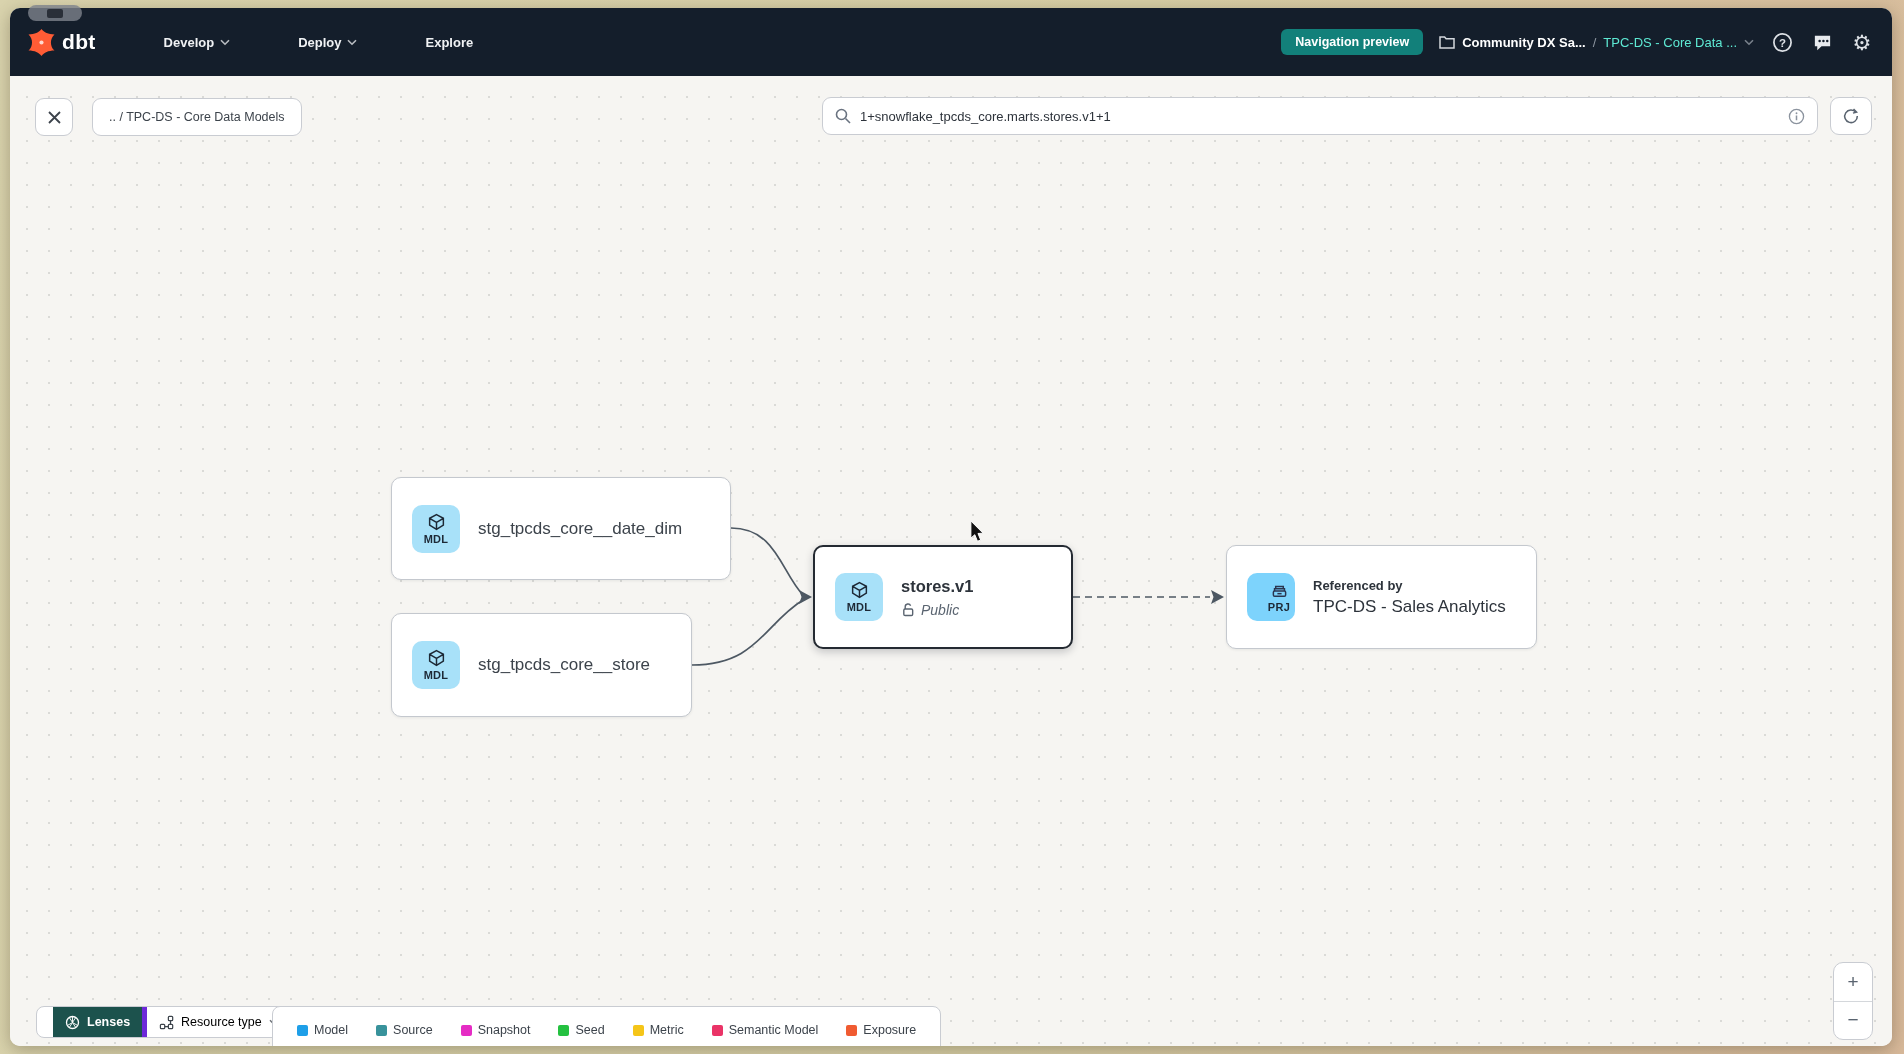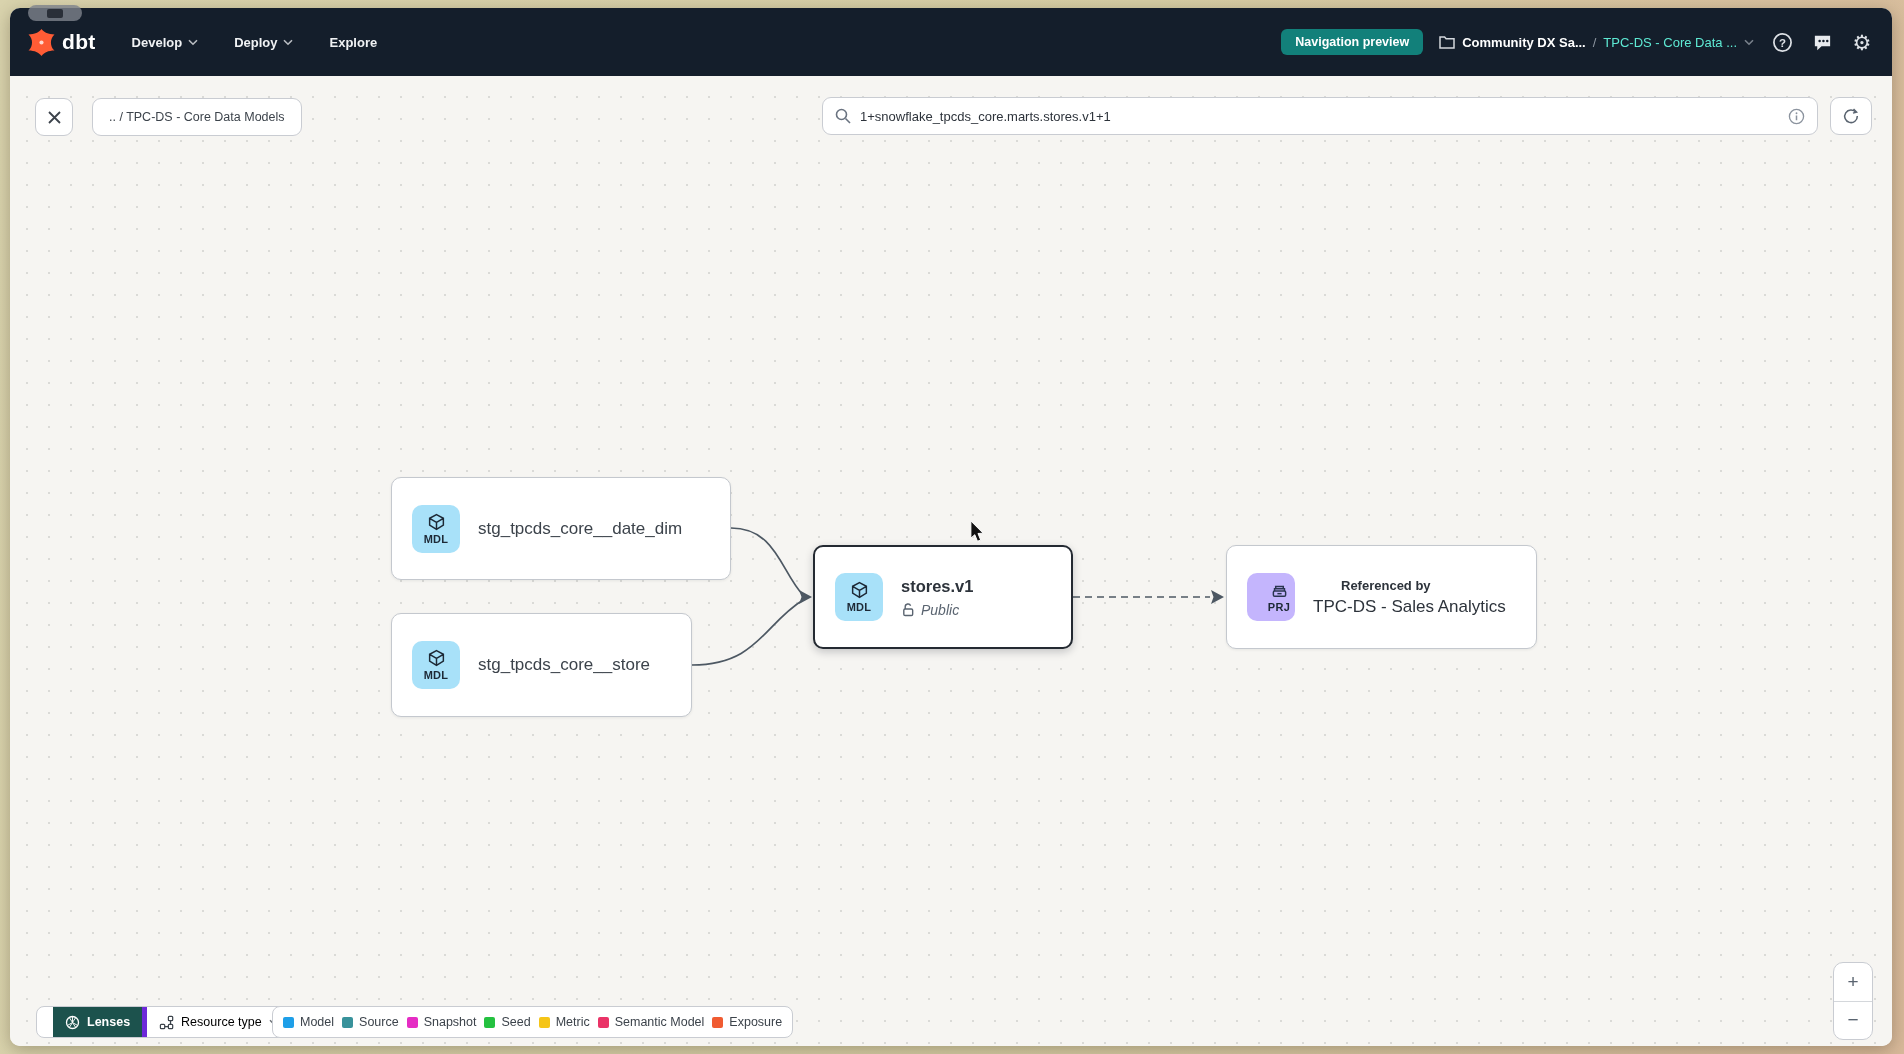--- a/index.html
+++ b/index.html
@@ -11,21 +11,21 @@
     border-radius:10px; overflow:hidden; background:#f6f5f2;
     box-shadow:0 4px 18px rgba(60,50,30,.35); }
 
   
   .navbar { position:relative; height:68px; background:#141e2b; display:flex;
     align-items:center; padding:0 18px; color:#eef1f4; }
   .logo { display:flex; align-items:center; gap:7px; margin-right:36px; cursor:pointer; }
   .logo-word { color:#fff; font-size:21px; font-weight:700; letter-spacing:.3px; }
   .menus { display:flex; align-items:center; gap:36px; }
   .menu-item { display:flex; align-items:center; gap:6px; font-size:13px; font-weight:700;
-    color:#f0f2f4; cursor:pointer; }
+    color:#f0f2f4; cursor:pointer;margin-left:32px; }
   .chev { opacity:.75; }
   .nav-right { margin-left:auto; display:flex; align-items:center; gap:16px; }
   .preview-badge { background:#12807a; color:#fff; font-size:12.5px; font-weight:700;
     padding:6px 14px; border-radius:6px; cursor:pointer; }
   .crumb { display:flex; align-items:center; gap:7px; font-size:13px; cursor:pointer; }
   .crumb .account { color:#fff; font-weight:700; }
   .crumb .sep { color:#8d96a1; }
   .crumb .project { color:#5eead4; }
   .nav-icon { display:flex; align-items:center; justify-content:center; width:24px; height:24px;
     color:#dde1e6; cursor:pointer; }
@@ -52,38 +52,38 @@
 
   
   .node { position:absolute; background:#fff; border:1px solid #c4c8ce; border-radius:10px;
     display:flex; align-items:center; gap:18px; padding:0 20px; cursor:pointer;
     box-shadow:0 1px 3px rgba(20,25,35,.07); }
   .node.selected { border:2px solid #242a32; box-shadow:0 3px 8px rgba(20,25,35,.22); }
   .res-badge { width:48px; height:48px; border-radius:10px; display:flex; flex-direction:column;
     align-items:center; justify-content:center; gap:1px; flex:0 0 auto; }
   .res-badge .badge-label { font-size:11px; font-weight:700; color:#1d2936; letter-spacing:.3px; }
   .badge-mdl { background:#a8e1f9; }
-  .badge-prj { background:#c4b5fd;padding-left:16px; }
+  .badge-prj { background:#7dd3fc;padding-left:16px; }
   .node-label { font-size:17px; color:#3c434b; font-weight:500; white-space:nowrap; }
   .node-title { font-size:16.5px; color:#2d333b; font-weight:700; white-space:nowrap; }
   .node-sub { display:flex; align-items:center; gap:6px; margin-top:6px; font-size:14px;
     color:#5a6470; font-weight:500;font-style:italic; }
-  .ref-top { font-size:13px; font-weight:700; color:#2d333b;margin-left:28px; }
+  .ref-top { font-size:13px; font-weight:700; color:#2d333b; }
   .ref-title { font-size:17px; color:#2d333b; font-weight:500; margin-top:4px; white-space:nowrap; }
 
   
   .lens-group { position:absolute; left:26px; top:930px; height:32px; display:flex;
     border-radius:8px; overflow:hidden; border:1px solid #c9ccd2; background:#fff;padding-left:16px; }
   .lens-seg { display:flex; align-items:center; gap:7px; padding:0 12px; font-size:12.5px;
     cursor:pointer; }
   .lens-seg.dark { background:#1c524d; color:#fff; font-weight:700; }
   .lens-seg.light { color:#000000; font-weight:500; border-left:5px solid #6d28d9; }
-  .legend-box { position:absolute; left:262px; top:930px; height:32px; background:#fff;
+  .legend-box { position:absolute; left:262px; top:930px; height:48px; background:#fff;
     border:1px solid #c9ccd2; border-radius:8px; display:flex; align-items:center;
-    gap:8px; padding:0 10px; }
+    gap:28px; padding:0 24px; }
   .legend-item { display:flex; align-items:center; gap:6px; font-size:12.5px; color:#3c434b;
     font-weight:500; }
   .swatch { width:11px; height:11px; border-radius:2px; display:inline-block; }
   .zoomctl { position:absolute; left:1823px; top:886px; width:40px; height:78px; background:#fff;
     border:1px solid #c9ccd2; border-radius:10px; display:flex; flex-direction:column;
     overflow:hidden; }
   .zoomctl .zbtn { flex:1; display:flex; align-items:center; justify-content:center;
     font-size:19px; color:#5a6470; cursor:pointer; }
   .zoomctl .zbtn:first-child { border-bottom:1px solid #d4d7db; }
 

